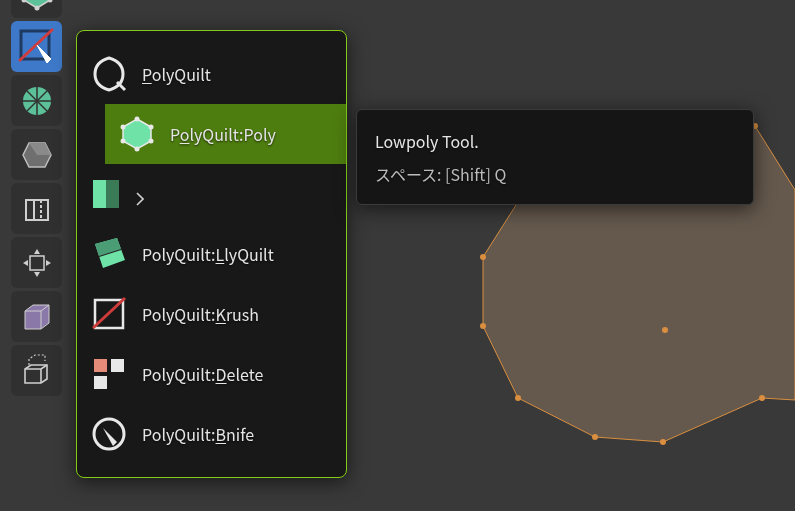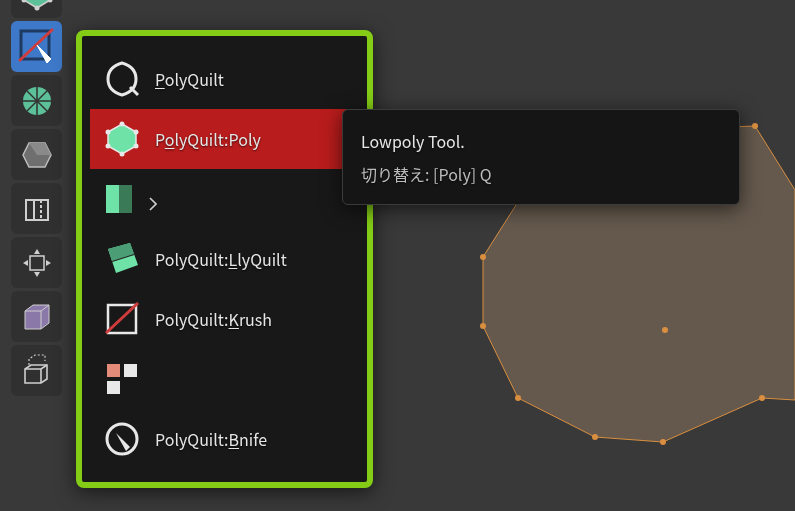--- a/index.html
+++ b/index.html
@@ -44,36 +44,37 @@
   }
 
   
   .flyout {
     position: absolute;
     left: 76px;
     top: 30px;
     width: 269px;
     background: #181818;
     border-radius: 8px;
-    padding: 13px 8px;
+    padding: 13px 0;
     box-shadow: 0 4px 20px rgba(0,0,0,0.6);
-    border: 6px solid #84cc16;
+    border: 1px solid #84cc16;
   }
   .flyout-item {
     height: 60px;
     display: flex;
     align-items: center;
     gap: 13px;
     padding: 0 12px;
     font-size: 16px;
     color: #e6e6e6;
     text-shadow: 0 1px 2px rgba(0,0,0,0.7);
   }
   .flyout-item.selected {
-    background: #b91c1c;
+    background: #4d7c0f;
+    margin-left: 28px;
   }
   .flyout-item .icon-wrap {
     width: 40px;
     height: 40px;
     display: flex;
     align-items: center;
     justify-content: center;
     flex-shrink: 0;
   }
   .flyout-item .expand {
@@ -86,21 +87,21 @@
     white-space: nowrap;
   }
   .flyout-item .label u {
     text-decoration: underline;
     text-underline-offset: 2px;
   }
 
   
   .tooltip {
     position: absolute;
-    left: 342px;
+    left: 356px;
     top: 109px;
     width: 360px;
     background: #151515;
     border-radius: 6px;
     padding: 16px 18px 14px 18px;
     color: #bcbcbc;
     font-size: 16px;
     line-height: 1.95;
     box-shadow: 0 4px 20px rgba(0,0,0,0.6);
     border: 1px solid #3b3b3b;
@@ -274,30 +275,31 @@
   </div>
 
   <div class="flyout-item">
     <span class="icon-wrap">
       <svg width="40" height="40" viewBox="0 0 40 40">
         <rect x="5" y="5" width="13" height="13" fill="#e58b7a"></rect>
         <rect x="22" y="5" width="13" height="13" fill="#e8e8e8"></rect>
         <rect x="5" y="22" width="13" height="13" fill="#e8e8e8"></rect>
       </svg>
     </span>
+    <span class="label"><span>PolyQuilt:</span><u>D</u><span>elete</span></span>
   </div>
 
   <div class="flyout-item">
     <span class="icon-wrap">
       <svg width="40" height="40" viewBox="0 0 40 40">
         <circle cx="20" cy="20" r="15" fill="none" stroke="#e8e8e8" stroke-width="3"></circle>
         <path d="M14 14 L28 28 L24 32 Z" fill="#e8e8e8"></path>
       </svg>
     </span>
     <span class="label"><span>PolyQuilt:</span><u>B</u><span>nife</span></span>
   </div>
 
 </div>
 
 <div class="tooltip">
   <div class="title">Lowpoly Tool.</div>
-  <div class="line">切り替え: [Poly] Q</div>
+  <div class="line">スペース: [Shift] Q</div>
 </div>
 
 </body></html>

